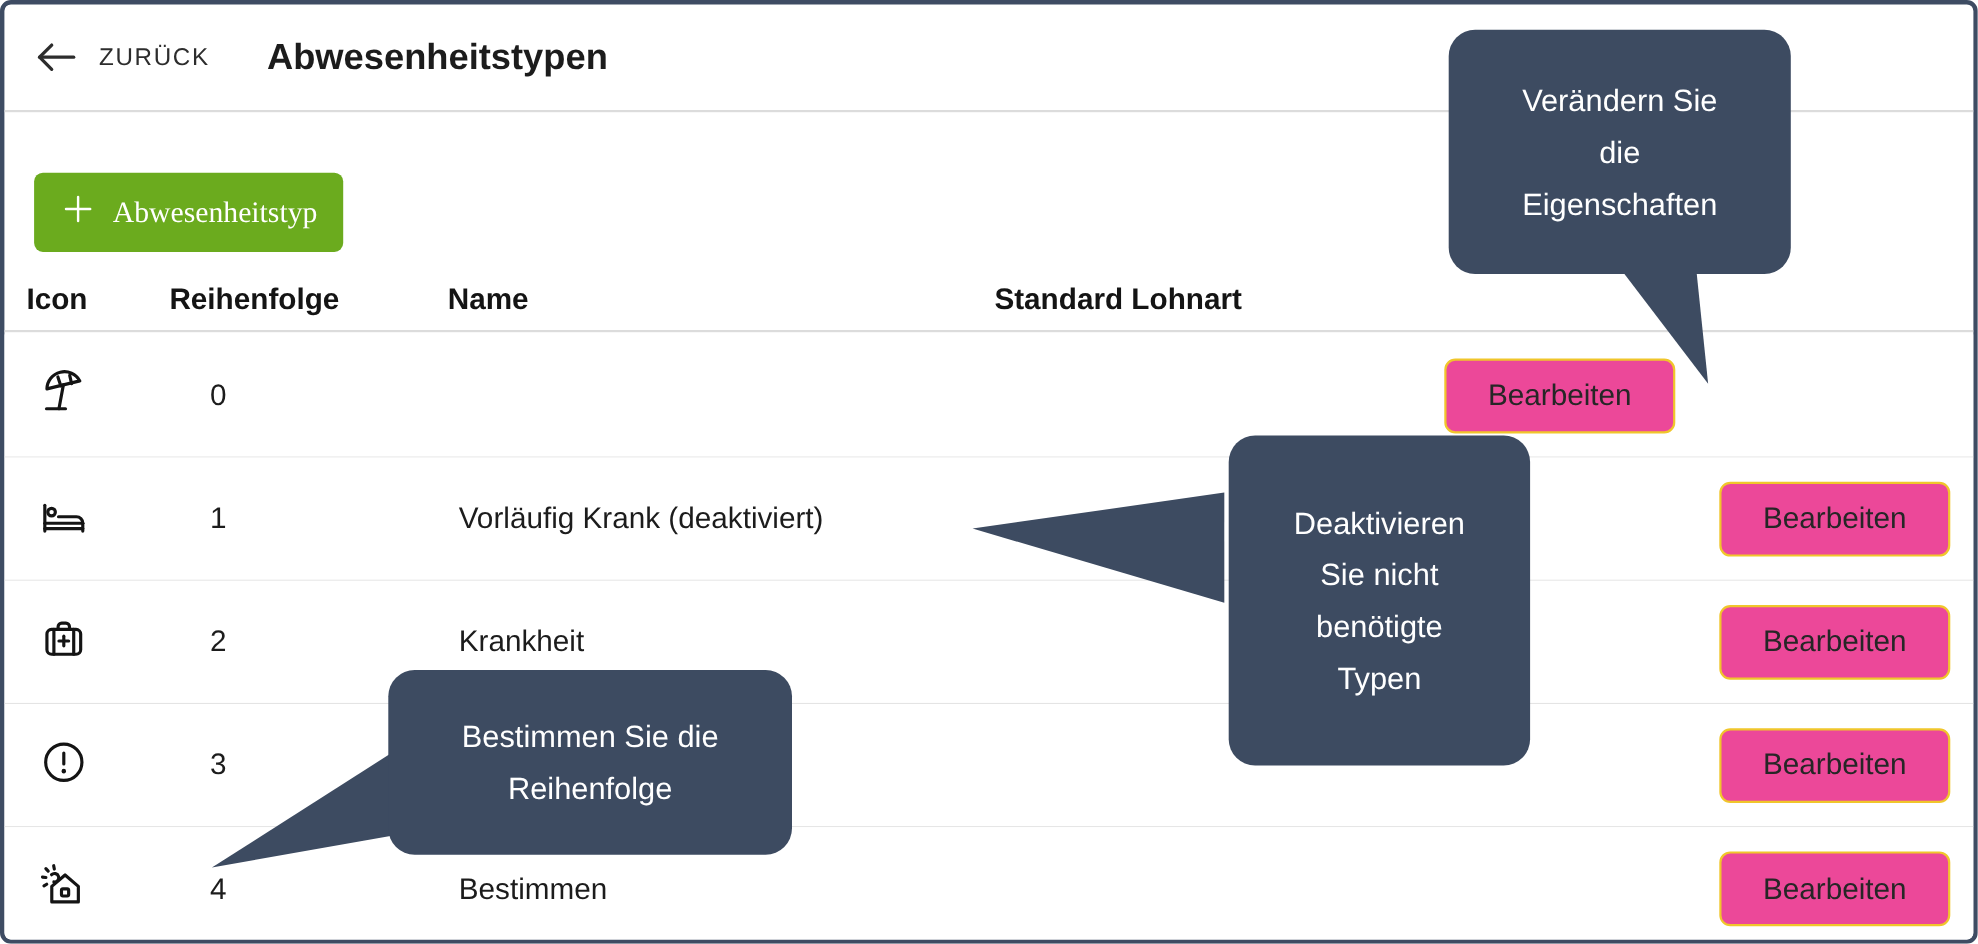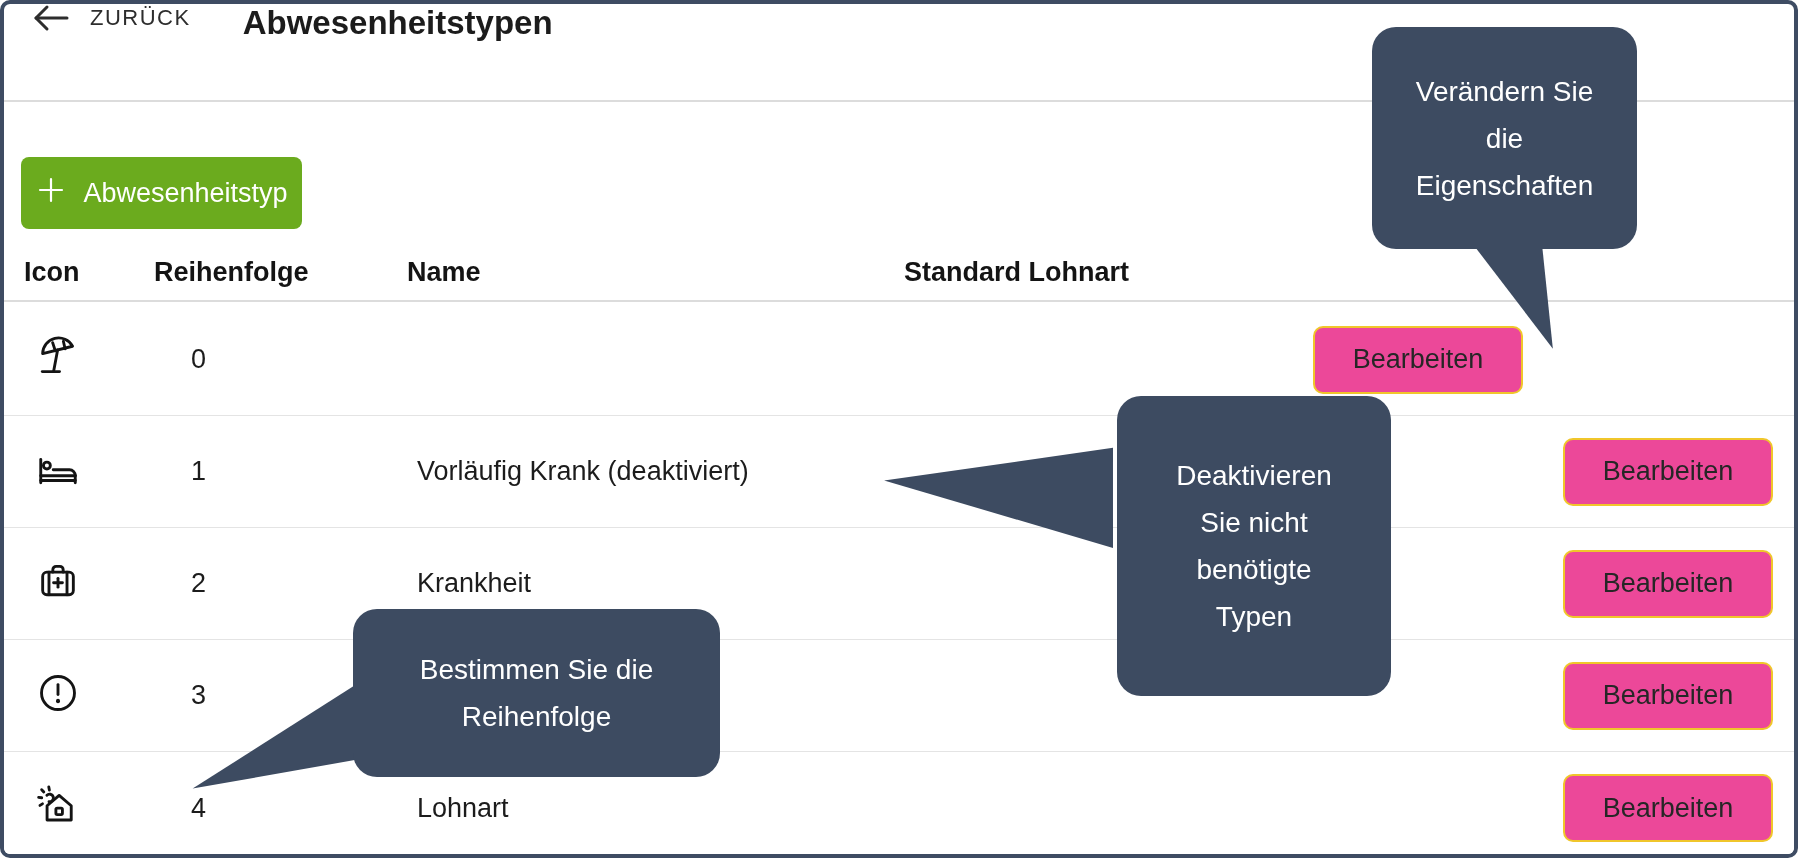--- a/index.html
+++ b/index.html
@@ -8,39 +8,39 @@
   .frame{
     position:relative; width:1798px; height:858px;
     border:4px solid var(--frame-border,#3E4C63); border-radius:10px;
     overflow:hidden; background:#fff;
   }
 
   
   .app-header{
     position:absolute; top:0; left:0; right:0; height:98px;
     border-bottom:2px solid var(--divider,#dcdcdc);
-    display:flex; align-items:flex-start;
+    display:flex; align-items:center;
   }
   .back-btn{
     display:flex; align-items:center; gap:20px;
     margin-left:28px; cursor:pointer; background:none; border:none;
   }
   .back-btn svg{ display:block; }
   .back-label{
     font-size:22px; letter-spacing:1.5px; color:#2d2d2d;
   }
   .page-title{
     margin-left:52px; font-size:33px; font-weight:700; color:#1c1c1c;
   }
 
   
   .add-btn{
-    position:absolute; left:17px; top:153px; width:281px; height:72px;
+    position:absolute; left:27px; top:153px; width:281px; height:72px;
     background:var(--accent-green,#6BAB1E); border:none; border-radius:8px;
-    color:#fff; font-size:27px; font-family:Liberation Sans, sans-serif;
+    color:#fff; font-size:27px; font-family:Liberation Serif, serif;
     display:flex; align-items:center; justify-content:center; gap:16px;
     cursor:pointer;
   }
 
   
   .thead{
     position:absolute; top:240px; left:0; right:0; height:58px;
     border-bottom:2px solid var(--divider,#dcdcdc);
     display:grid; grid-template-columns:130px 253px 497px 630px 1fr;
     padding-left:20px; align-items:center;
@@ -74,21 +74,21 @@
 
   
   .tails{ position:absolute; inset:0; width:100%; height:100%; z-index:5; pointer-events:none; }
   .tooltip{
     position:absolute; z-index:6; pointer-events:none;
     background:var(--tooltip-bg,#3D4B61); border-radius:24px;
     color:#fff; font-size:28px; line-height:47px;
     display:flex; align-items:center; justify-content:center;
     text-align:center; white-space:pre-line;
   }
-  #tt-edit-properties { left:1368px; top:23px;  width:265px; height:222px; }
+  #tt-edit-properties { left:1313px; top:23px;  width:311px; height:222px; }
   #tt-deactivate-types{ left:1113px; top:392px; width:274px; height:300px; }
   #tt-set-order       { left:349px;  top:605px; width:367px; height:168px; }
 </style>
 </head>
 <body>
 
 <div class="frame">
 
   <header class="app-header">
     <button class="back-btn">
@@ -195,21 +195,21 @@
               <path d="M6.3 12.4 12.6 7l6.3 5.4v7.4H6.3z"></path>
               <rect x="10.9" y="13.6" width="3.4" height="3.4" rx="0.7"></rect>
               <path d="M6.2 6.9a2 2 0 1 1 1.1 3.4"></path>
               <path d="M4.6 5.2 3.5 4"></path>
               <path d="M7.5 4.2 7.2 2.6"></path>
               <path d="M3.5 8.2 1.9 8"></path>
               <path d="M3.9 11.4l-1.3.8"></path>
             </svg>
           </span></div>
     <div class="cell cell-order"><span>4</span></div>
-    <div class="cell cell-name"><span>Lohnart</span></div>
+    <div class="cell cell-name"><span>Bestimmen</span></div>
     <div class="cell cell-lohnart"><span></span></div>
     <div class="cell cell-action">
       <button class="edit-btn">Bearbeiten</button>
     </div>
   </div>
     </div>
 
   <svg class="tails" viewBox="0 0 1798 858">
     <polygon points="1478,242 1548,242 1559,348" fill="#3D4B61"></polygon>
     <polygon points="1115,448 1115,549 884,481" fill="#3D4B61"></polygon>

